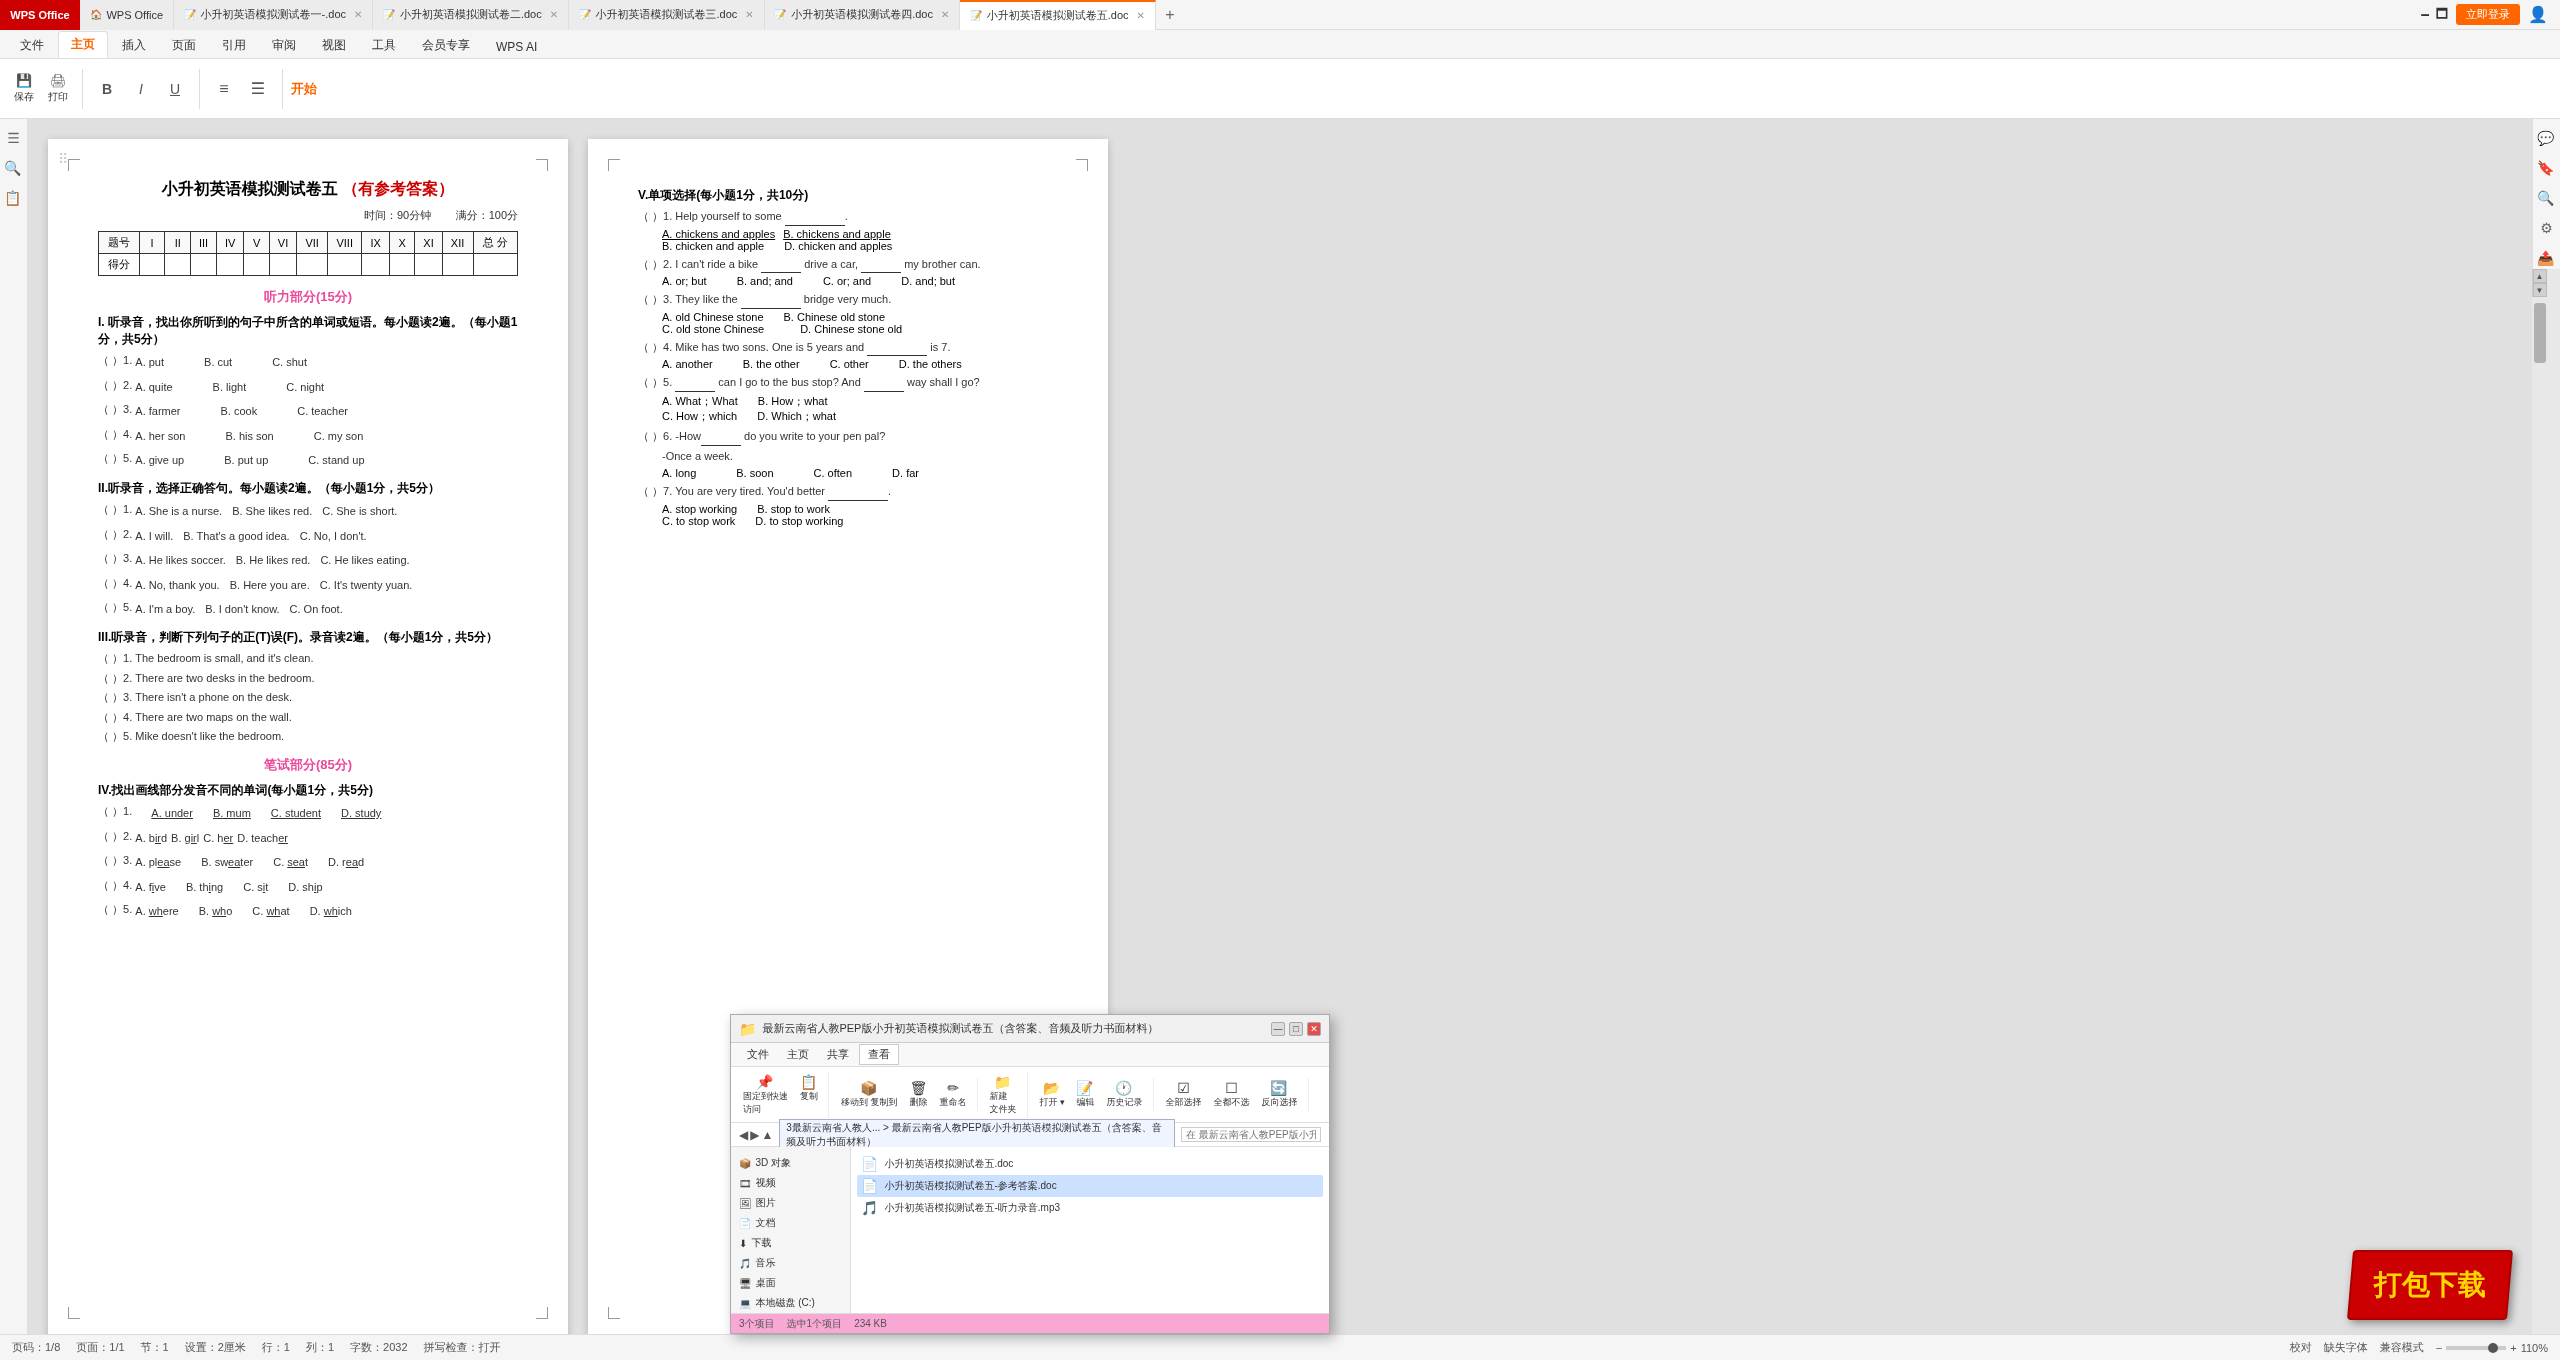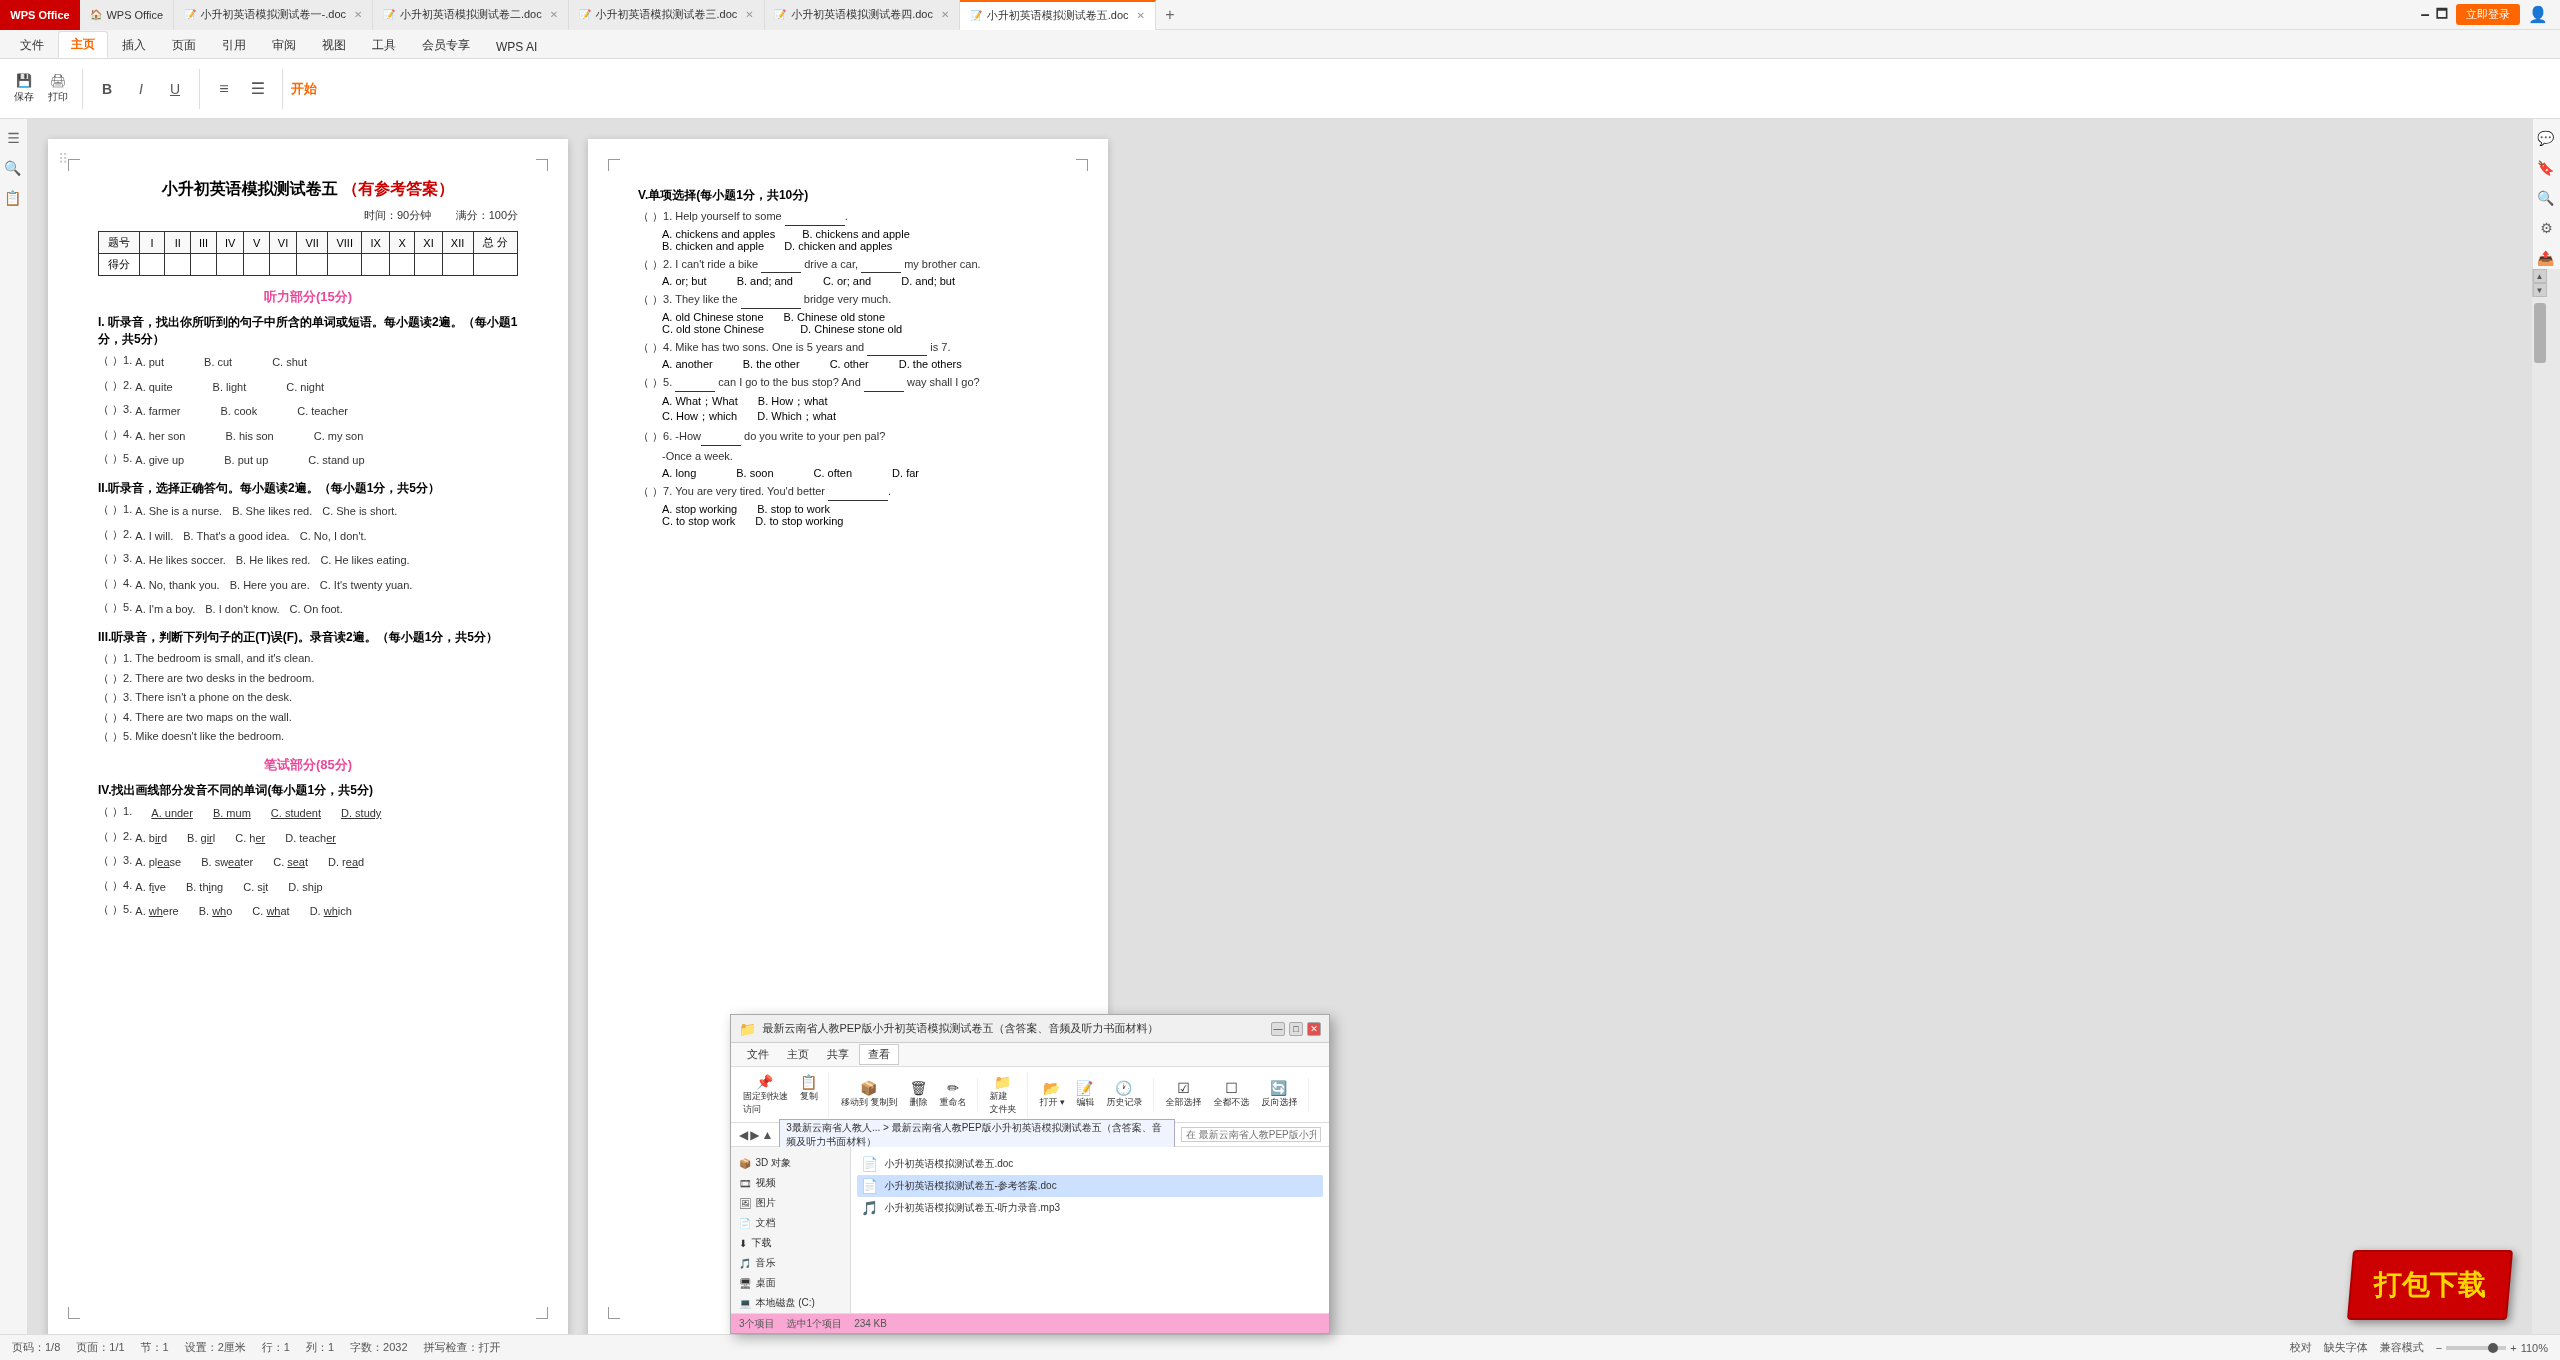--- a/index.html
+++ b/index.html
@@ -895,21 +895,21 @@
             <span>（ ）1.</span>&nbsp;
             <span class="options-row" style="margin-left:16px;gap:20px;text-decoration:underline;">
               <span>A. <span class="underline">u</span>nder</span>
               <span>B. m<span class="underline">u</span>m</span>
               <span>C. st<span class="underline">u</span>dent</span>
               <span>D. st<span class="underline">u</span>dy</span>
             </span>
           </div>
           <div class="question-row">
             <span>（ ）2.</span>&nbsp;
-            <span class="options-row" style="margin-left:0;gap:20px;">
+            <span class="options-row" style="margin-left:0;gap:4px;">
               <span>A. b<span class="underline">ir</span>d</span>
               <span>B. <span class="underline">gir</span>l</span>
               <span>C. h<span class="underline">er</span></span>
               <span>D. teach<span class="underline">er</span></span>
             </span>
           </div>
           <div class="question-row">
             <span>（ ）3.</span>&nbsp;
             <span class="options-row" style="margin-left:0;gap:20px;">
               <span>A. pl<span class="underline">ea</span>se</span>
@@ -944,21 +944,21 @@
         <div class="corner-mark corner-tr"></div>
         <div class="corner-mark corner-bl"></div>
         <div class="corner-mark corner-br"></div>
 
         <div class="section-header">V.单项选择(每小题1分，共10分)</div>
 
         <div class="right-section">
 
           <div class="q-block">
             <div class="doc-text">（ ）1. Help yourself to some <span class="blank"></span>.</div>
-            <div style="display:flex;gap:27px;padding-left:24px;flex-wrap:wrap;">
+            <div style="display:flex;gap:8px;padding-left:24px;flex-wrap:wrap;text-decoration:underline;">
               <span>A. chickens and apples</span>
               <span>B. chickens and apple</span>
             </div>
             <div style="display:flex;gap:20px;padding-left:24px;flex-wrap:wrap;">
               <span>B. chicken and apple</span>
               <span>D. chicken and apples</span>
             </div>
           </div>
 
           <div class="q-block">

